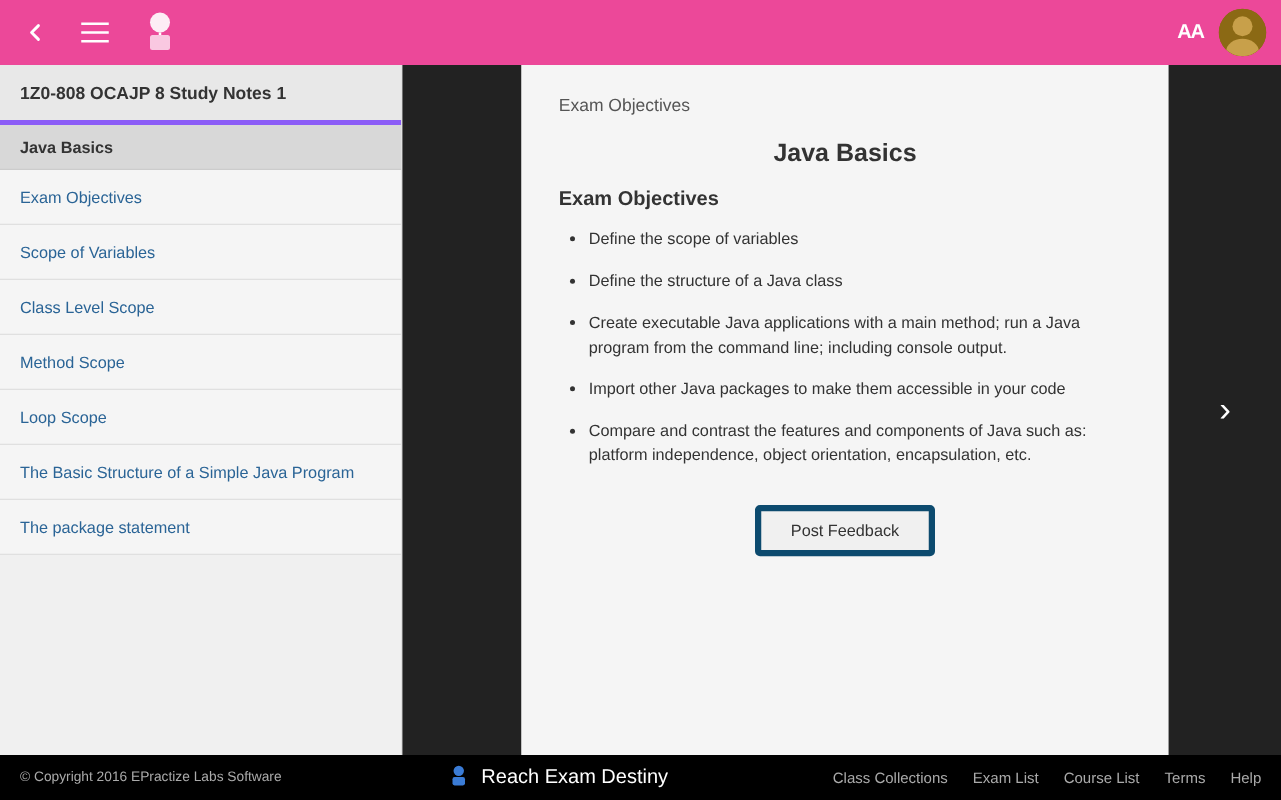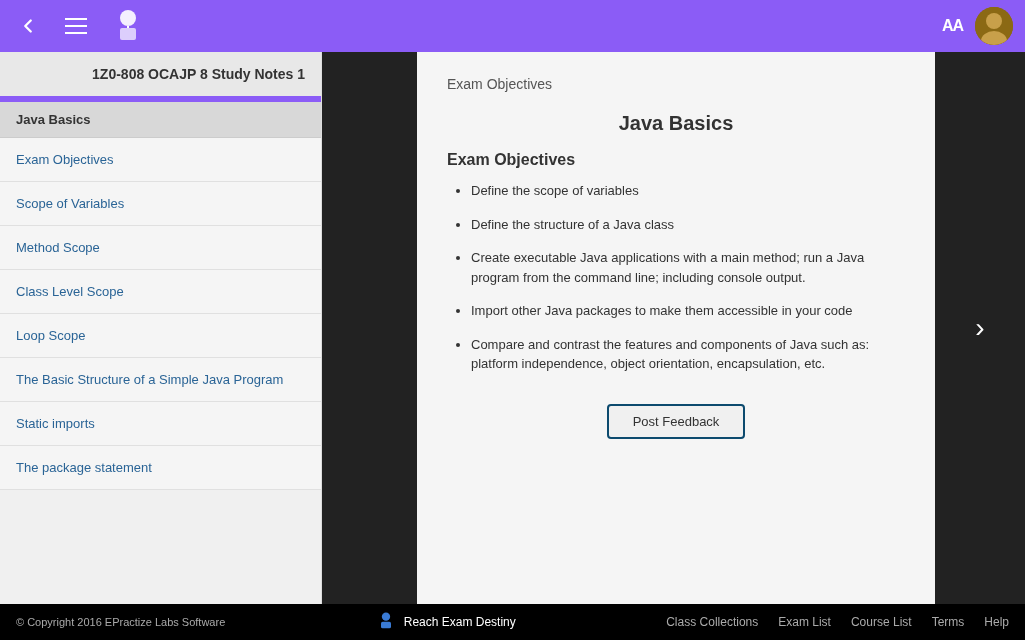--- a/index.html
+++ b/index.html
@@ -1,20 +1,20 @@
 <!DOCTYPE html>
 <html><head>
   <meta charset="utf-8">
   <style>
     * { margin: 0; padding: 0; box-sizing: border-box; }
     body { font-family: Arial, sans-serif; width: 1025px; height: 640px; overflow: hidden; display: flex; flex-direction: column; }
 
     
     .top-header {
-      background-color: #8b5cf6;
+      background-color: #ec4899;
       height: 52px;
       display: flex;
       align-items: center;
       padding: 0 12px;
       justify-content: space-between;
       flex-shrink: 0;
     }
     .header-left {
       display: flex;
       align-items: center;
@@ -94,22 +94,22 @@
       flex-shrink: 0;
       overflow-y: auto;
       border-right: 1px solid #ddd;
     }
     .sidebar-title {
       background: #e8e8e8;
       padding: 14px 16px;
       font-size: 14px;
       font-weight: bold;
       color: #333;
-      border-bottom: 6px solid #8b5cf6;
-      text-align: right;
+      border-bottom: 4px solid #8b5cf6;
+      text-align: left;
     }
     .sidebar-section {
       background: #d8d8d8;
       padding: 10px 16px;
       font-size: 13px;
       font-weight: bold;
       color: #333;
       border-bottom: 1px solid #ccc;
     }
     .sidebar-item {
@@ -185,21 +185,21 @@
       font-size: 13px;
       color: #333;
       margin-bottom: 14px;
       line-height: 1.5;
     }
     .post-feedback-btn {
       display: block;
       margin: 30px auto 0;
       padding: 8px 24px;
       background: #f0f0f0;
-      border: 2px solid #0c4a6e;
+      border: 5px solid #0c4a6e;
       border-radius: 4px;
       font-size: 13px;
       color: #333;
       cursor: pointer;
     }
 
     
     .footer {
       background: #000000;
       height: 36px;
@@ -217,21 +217,21 @@
       display: flex;
       align-items: center;
       gap: 8px;
     }
     .footer-logo-icon {
       color: #3a7bd5;
       font-size: 18px;
     }
     .footer-logo-text {
       color: white;
-      font-size: 12px;
+      font-size: 16px;
     }
     .footer-nav {
       display: flex;
       gap: 20px;
     }
     .footer-nav-item {
       color: #aaa;
       font-size: 12px;
       cursor: pointer;
     }
@@ -272,25 +272,24 @@
 </div>
 
 <div class="main-area">
 
   <div class="sidebar">
     <div class="sidebar-title">1Z0-808 OCAJP 8 Study Notes 1</div>
     <div class="sidebar-section">Java Basics</div>
 
     <div class="sidebar-item active">Exam Objectives</div>
     <div class="sidebar-item">Scope of Variables</div>
+    <div class="sidebar-item">Class Level Scope</div>
     <div class="sidebar-item">Method Scope</div>
-    <div class="sidebar-item">Class Level Scope</div>
     <div class="sidebar-item">Loop Scope</div>
     <div class="sidebar-item">The Basic Structure of a Simple Java Program</div>
-    <div class="sidebar-item">Static imports</div>
     <div class="sidebar-item">The package statement</div>
 
   </div>
 
   <div class="content-wrapper">
     <div class="content-black-left"></div>
 
     <div class="content-main">
       <div class="breadcrumb">Exam Objectives</div>
       <div class="content-title">Java Basics</div>

